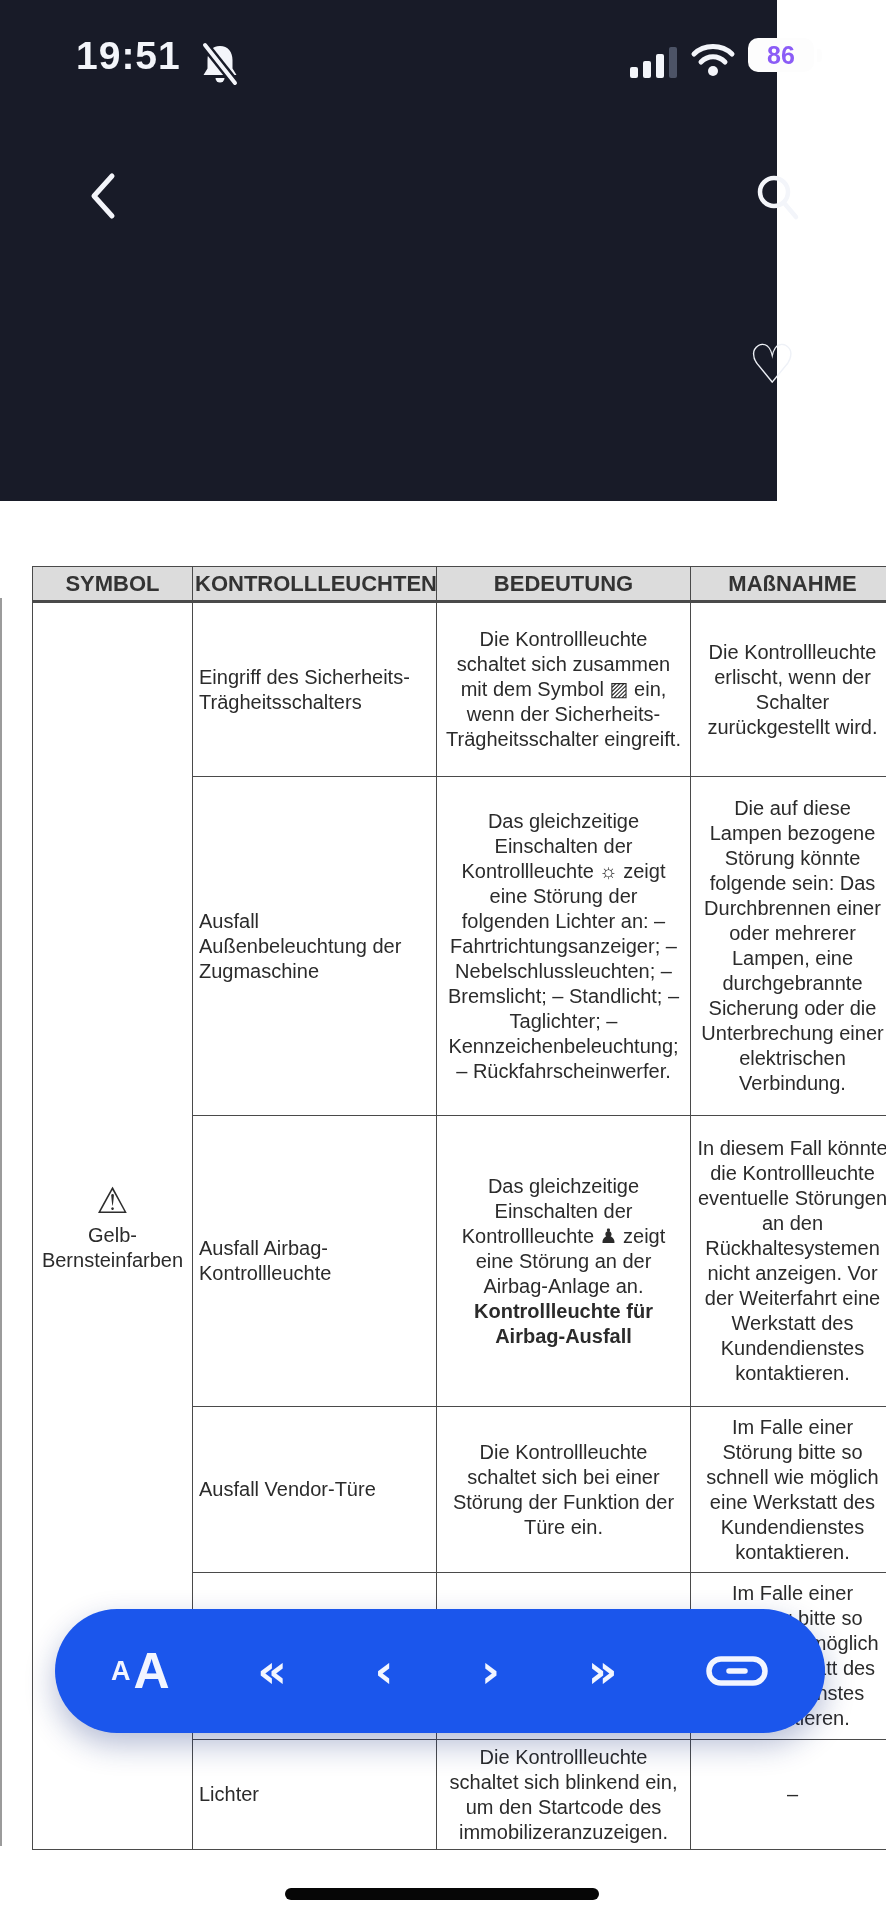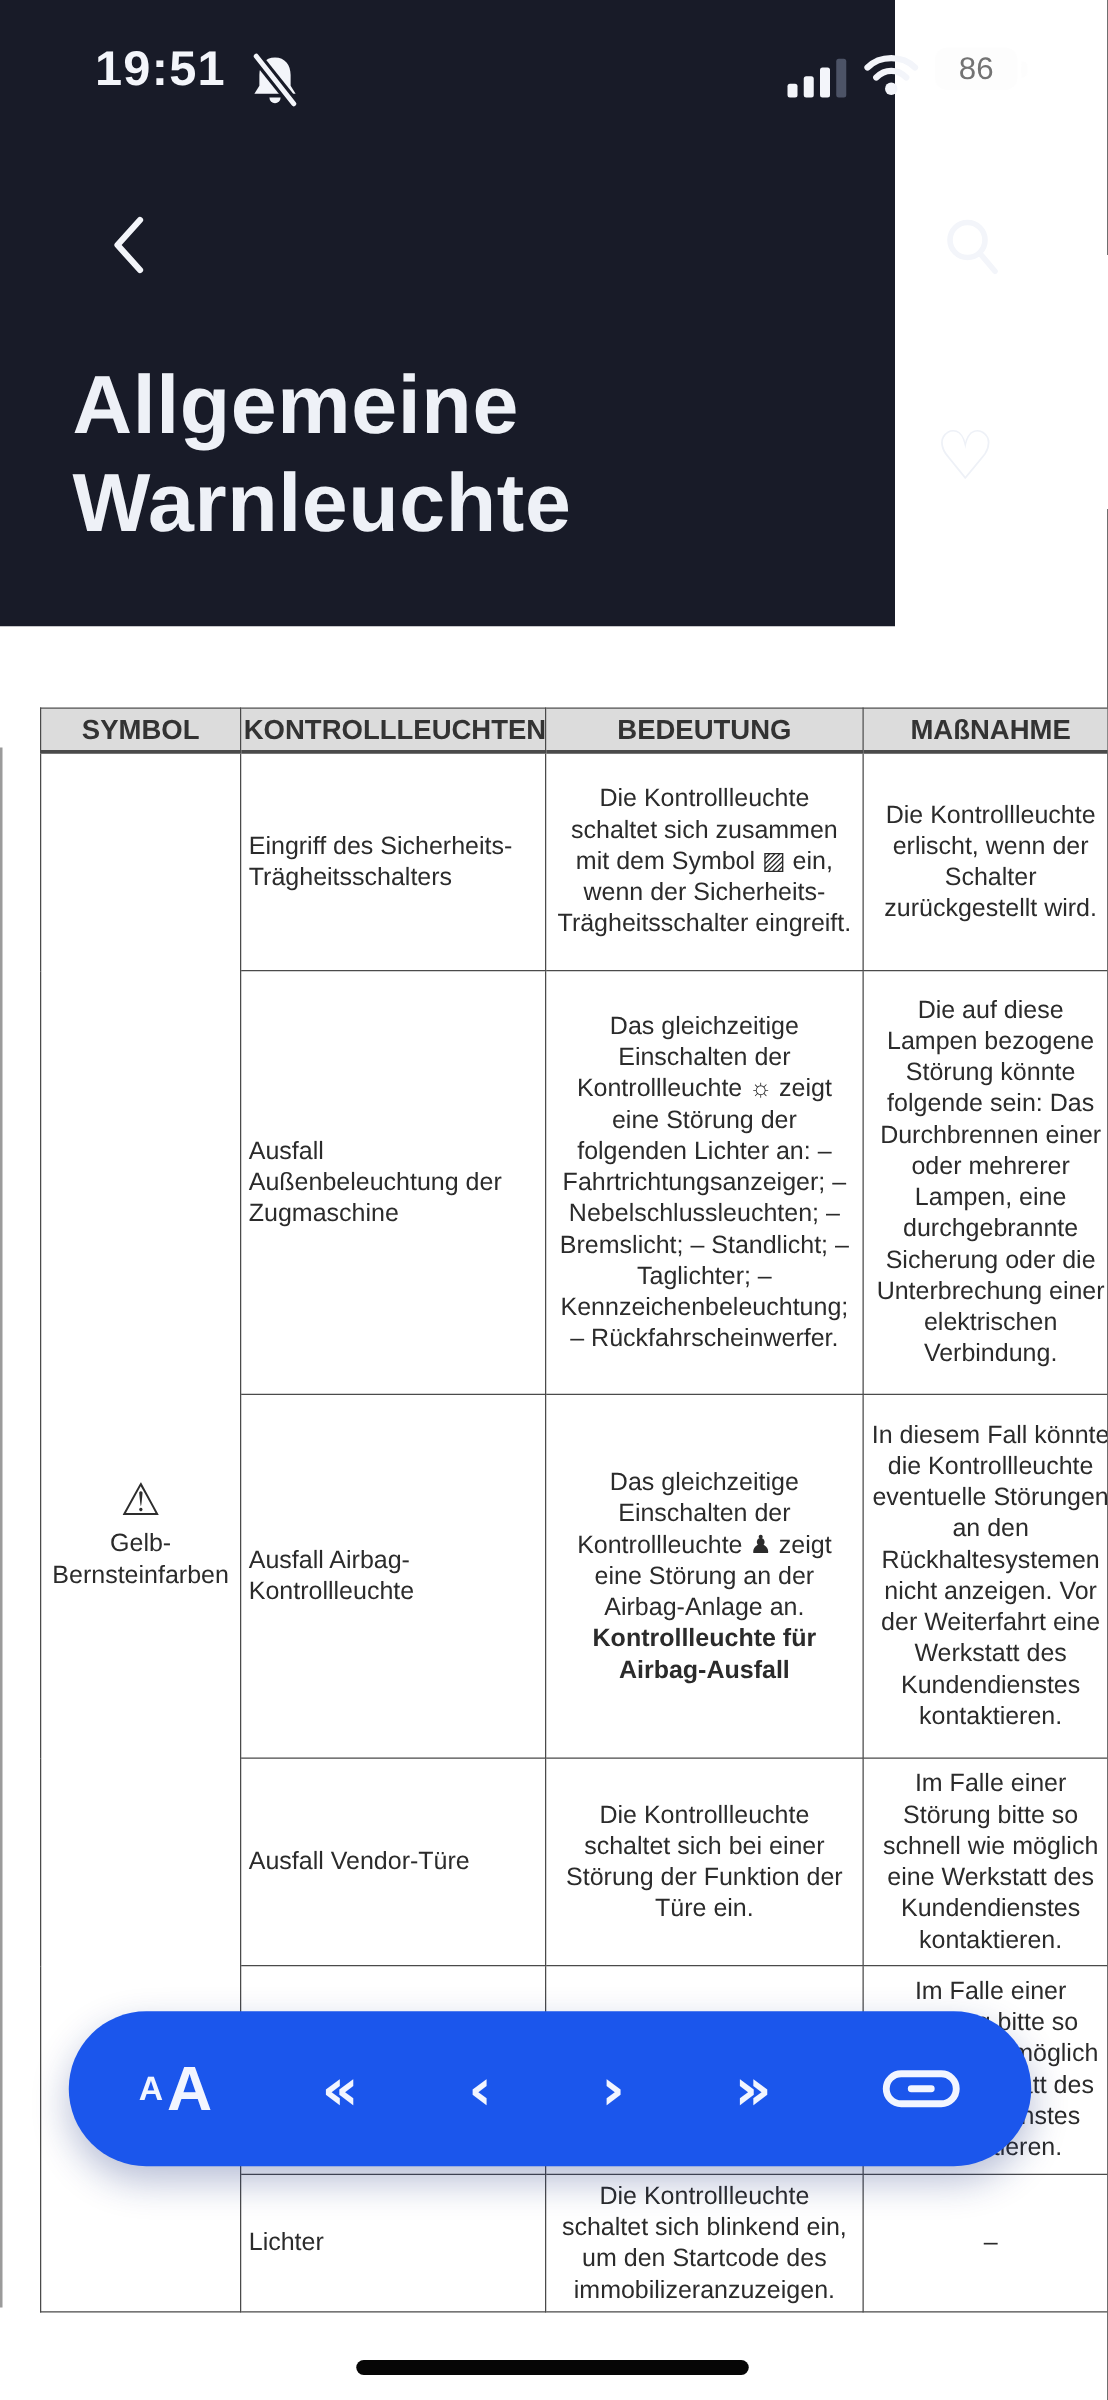--- a/index.html
+++ b/index.html
@@ -1,30 +1,30 @@
 <!DOCTYPE html>
 <html><head>
 <meta charset="utf-8">
 <style>
   html,body{margin:0;padding:0;background:#000;}
   #screen{
     position:relative;width:886px;height:1920px;overflow:hidden;
     background:#ffffff;font-family:"Liberation Sans","DejaVu Sans",sans-serif;
   }
   
-  .hero{position:absolute;top:0;left:0;width:716px;height:501px;background:#181b28;}
+  .hero{position:absolute;top:0;left:0;width:777px;height:501px;background:#181b28;}
   .time{position:absolute;left:76px;top:34px;font-size:39px;font-weight:700;color:#f3f5fa;letter-spacing:1px;}
   .bell{position:absolute;left:200px;top:42px;}
   .sig{position:absolute;left:630px;top:46px;display:flex;align-items:flex-end;gap:5px;height:32px;}
   .sig i{display:block;width:8px;border-radius:2px;background:#f3f5fa;}
   .sig .b1{height:11px}.sig .b2{height:17px}.sig .b3{height:24px}
   .sig .b4{height:31px;background:#4c5366;}
   .wifi{position:absolute;left:690px;top:42px;}
   .batt{position:absolute;left:748px;top:38px;width:66px;height:34px;background:#fdfdfd;border-radius:10px;
-        display:flex;align-items:center;justify-content:center;font-size:25px;font-weight:400;color:#737373;}
+        display:flex;align-items:center;justify-content:center;font-size:25px;font-weight:700;color:#8b5cf6;}
   .batt-cap{position:absolute;left:817px;top:49px;width:5px;height:13px;background:rgba(250,250,250,.45);border-radius:0 4px 4px 0;}
   .back{position:absolute;left:82px;top:170px;width:48px;height:52px;}
   .navtitle{position:absolute;left:0;top:168px;width:886px;text-align:center;font-size:46px;font-weight:600;color:#f3f5fa;}
   .search{position:absolute;left:752px;top:170px;width:52px;height:56px;}
   .bigtitle{position:absolute;left:58px;top:284px;width:600px;font-size:66px;line-height:79px;font-weight:700;color:#eef1f7;letter-spacing:.5px;}
   .heart{position:absolute;left:748px;top:338px;font-size:54px;line-height:54px;color:#eef1f7;font-family:"DejaVu Sans",sans-serif;}
   
   .heading{position:absolute;left:33px;top:522px;font-size:21px;font-weight:700;color:#1c1c1c;}
   .edge-line{position:absolute;left:0;top:598px;width:2px;height:1248px;background:#7a7a7a;opacity:.75;}
   table.man{position:absolute;left:32px;top:566px;width:862px;border-collapse:collapse;table-layout:fixed;
@@ -92,21 +92,20 @@
         <polyline points="30,6 12,26 30,46" fill="none" stroke="#f3f5fa" stroke-width="5" stroke-linecap="round" stroke-linejoin="round"></polyline>
       </svg>
     </div>
     <div class="search">
       <svg width="52" height="56" viewBox="0 0 52 56">
         <circle cx="22" cy="22" r="14" fill="none" stroke="#f3f5fa" stroke-width="4.5"></circle>
         <line x1="33" y1="34" x2="44" y2="47" stroke="#f3f5fa" stroke-width="4.5" stroke-linecap="round"></line>
       </svg>
     </div>
 
-    <div class="bigtitle">Allgemeine Warnleuchte</div>
     <div class="heart">♡</div>
   </div>
 
   <div class="edge-line"></div>
 
   <table class="man">
     <colgroup>
         <col style="width:160px">
         <col style="width:244px">
         <col style="width:254px">

